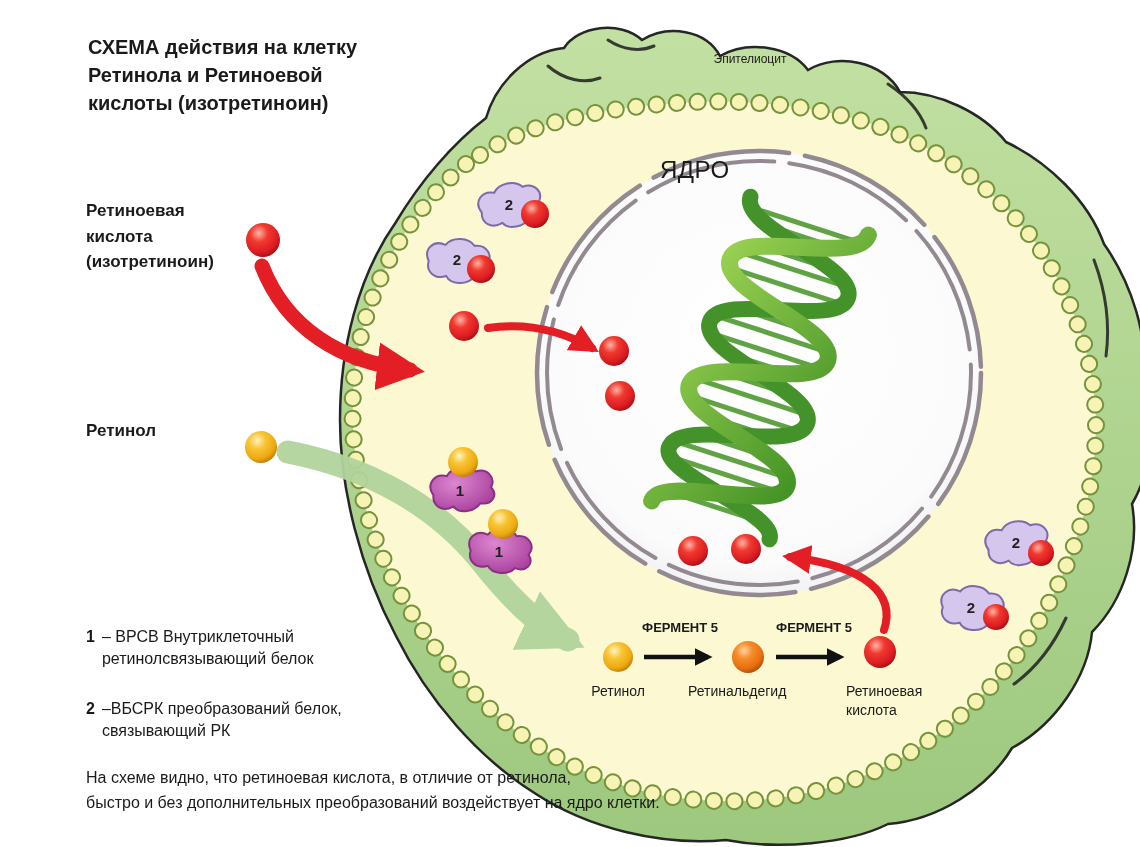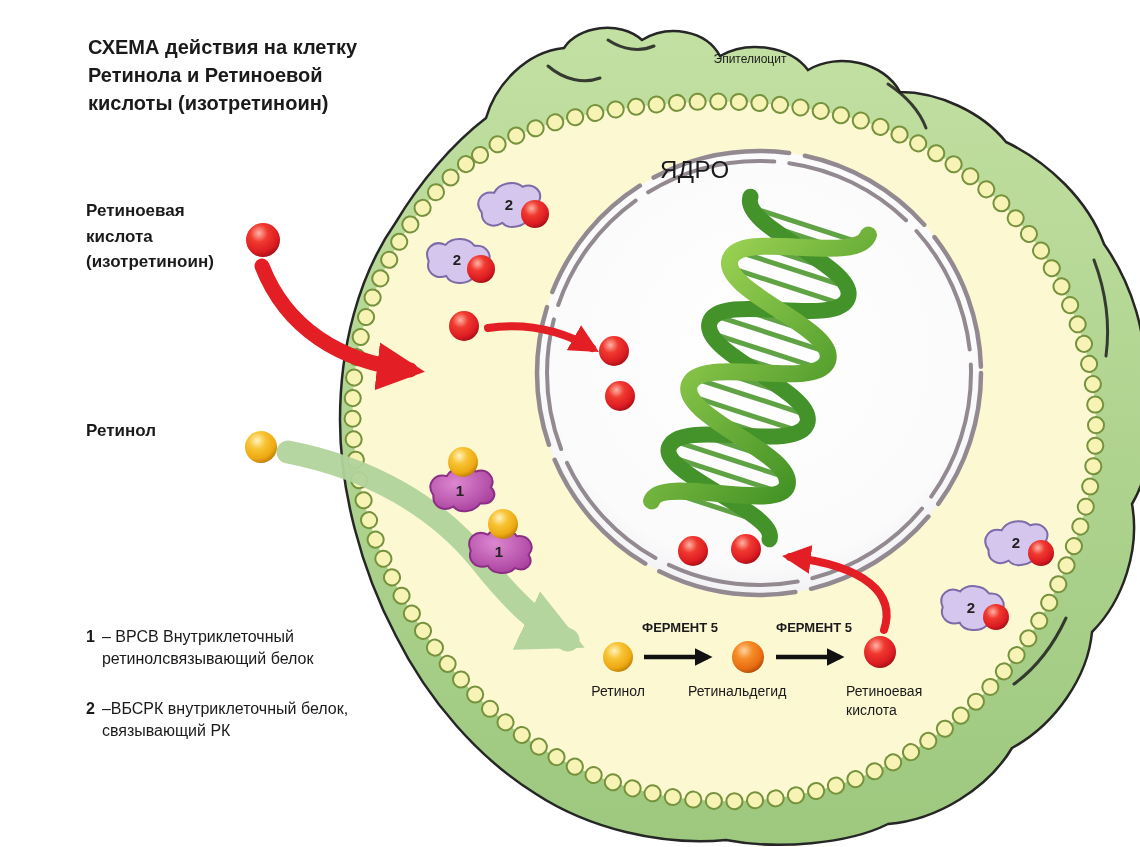--- a/index.html
+++ b/index.html
@@ -221,18 +221,20 @@
 <span class="marker-num" style="left:412px;top:490px;">1</span>
 <span class="marker-num" style="left:451px;top:551px;">1</span>
 
 <div class="legend-row lg1">
   <span class="legend-num">1</span>
   <span class="legend-text">– ВРСВ Внутриклеточный
 ретинолсвязывающий белок</span>
 </div>
 <div class="legend-row lg2">
   <span class="legend-num">2</span>
-  <span class="legend-text">–ВБСРК внутриклеточный белок,
+  <span class="legend-text">–ВБСРК преобразований белок,
 связывающий РК</span>
 </div>
 
+<div class="txt footnote">На схеме видно, что ретиноевая кислота, в отличие от ретинола,
+быстро и без дополнительных преобразований воздействует на ядро клетки.</div>
 
 </div>
 
 </body></html>

